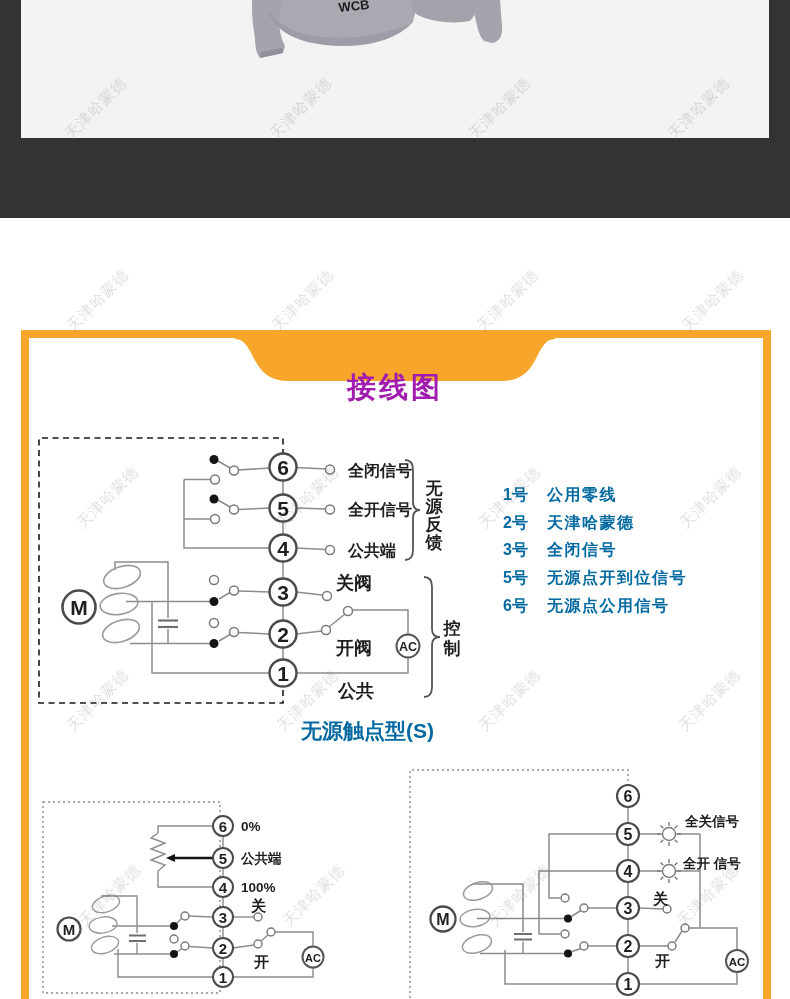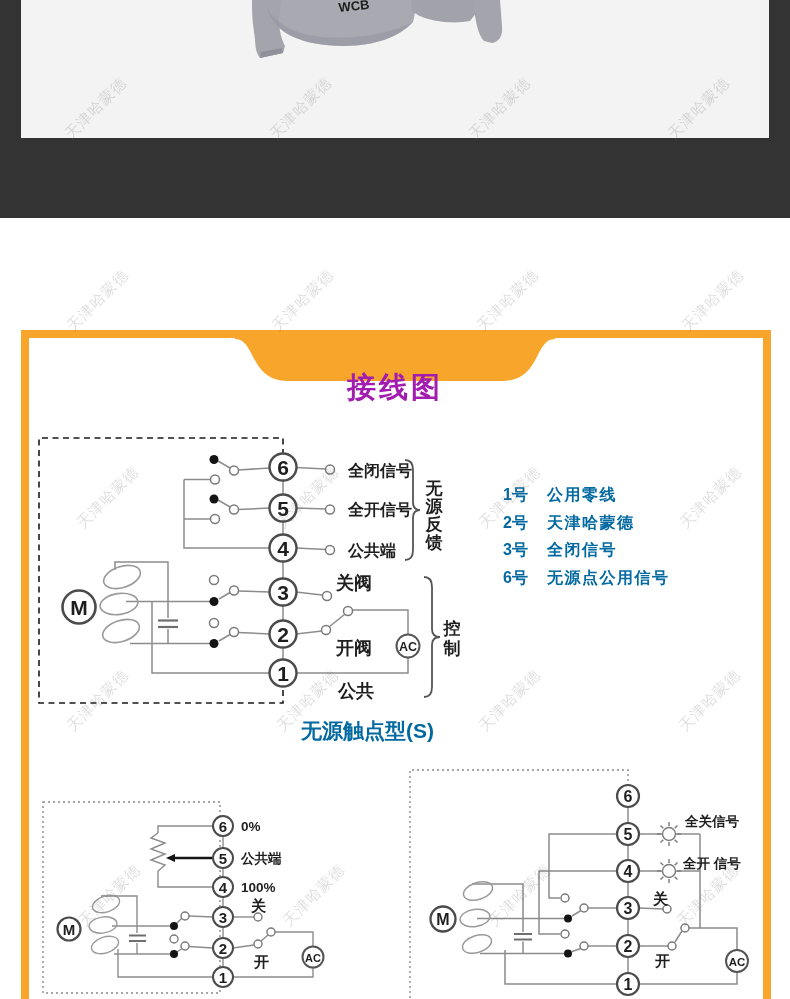--- a/index.html
+++ b/index.html
@@ -189,20 +189,21 @@
       <text x="434" y="548">馈</text>
       <text x="452" y="634">控</text>
       <text x="452" y="654">制</text>
     </g>
   </svg>
 
   <div class="legend">
     <div class="row"><span class="num">1号</span><span class="desc">公用零线</span></div>
     <div class="row"><span class="num">2号</span><span class="desc">天津哈蒙德</span></div>
     <div class="row"><span class="num">3号</span><span class="desc">全闭信号</span></div>
+    <div class="row"><span class="num">5号</span><span class="desc">无源点开到位信号</span></div>
     <div class="row"><span class="num">6号</span><span class="desc">无源点公用信号</span></div>
   </div>
 
   <div class="caption">无源触点型(S)</div>
 
   <svg class="dsvg" style="left:35px;top:758px;" width="360" height="241" viewBox="35 758 360 241">
     <rect x="43" y="802" width="177" height="191" fill="none" stroke="#8a8a8a" stroke-width="1.4" stroke-dasharray="2 3"></rect>
     <g stroke="#8c8c8c" stroke-width="1.4" fill="none">
       <line x1="223" y1="825" x2="223" y2="977"></line>
       <path d="M213,826 H158 V833"></path>

